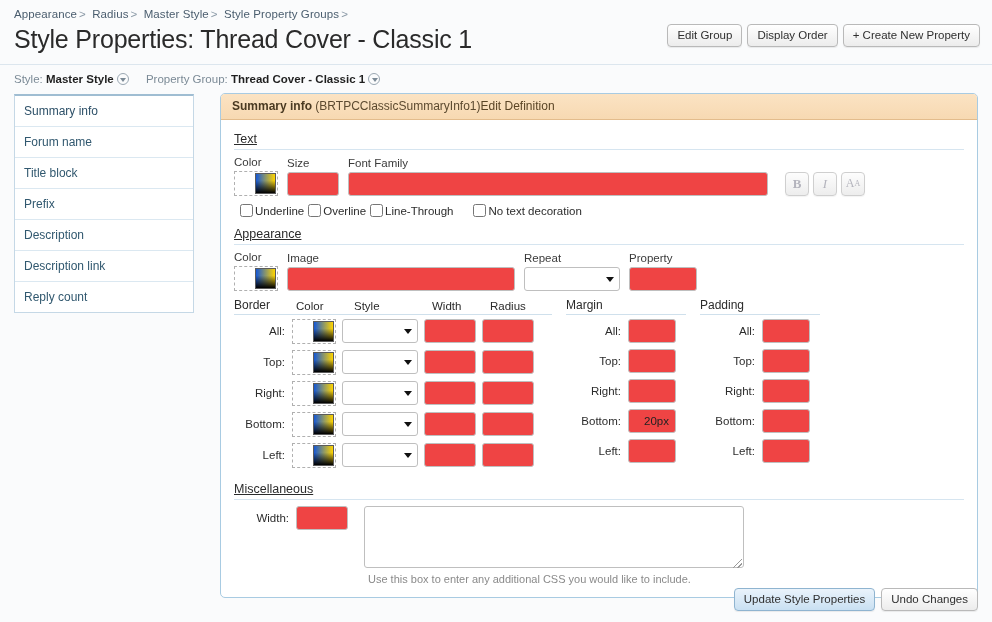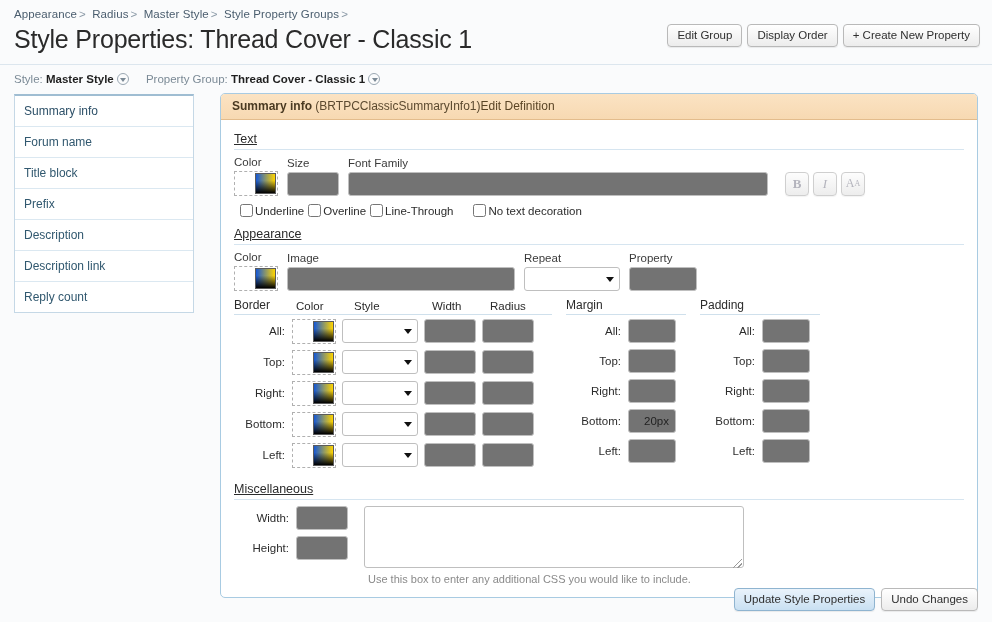--- a/index.html
+++ b/index.html
@@ -106,21 +106,21 @@
     margin: 4px 0 0 0;
     text-decoration: underline;
   }
   .sec-rule { border-top: 1px solid #d6e5f0; margin: 3px 0 6px 0; }
 
   .fld-label { font-size: 11.5px; color: #3b3b3b; margin-bottom: 3px; }
 
   
   .inp {
     border: 1px solid #bfbfbf; border-radius: 3px;
-    background: #737373; height: 24px;
+    background: #ef4444; height: 24px;
     font-family: "Liberation Sans", sans-serif; font-size: 11.5px;
     color: #222; padding: 0 5px; outline: none;
   }
   .inp.sm { width: 52px; }
   .inp.num { width: 48px; text-align: right; padding-right: 6px; }
   .inp.wide { width: 420px; }
   .inp.bgimg { width: 228px; }
   .inp.pos { width: 68px; }
   .inp.bw { width: 52px; }
 
@@ -451,24 +451,20 @@
 
       <div class="sec-title" style="margin-top:8px">Miscellaneous</div>
       <div class="sec-rule"></div>
 
       <div class="misc">
         <div class="misc-left">
           <div class="misc-row">
             <span class="misc-lbl">Width:</span>
             <input class="inp sm" value="" style="">
           </div>
-          <div class="misc-row">
-            <span class="misc-lbl">Height:</span>
-            <input class="inp sm" value="" style="">
-          </div>
         </div>
         <div class="ta-wrap">
           <textarea class="ta" style=""></textarea>
           <span class="ta-grip"></span>
         </div>
       </div>
       <div class="misc-hint">Use this box to enter any additional CSS you would like to include.</div>
 
     </div>
   </div>

